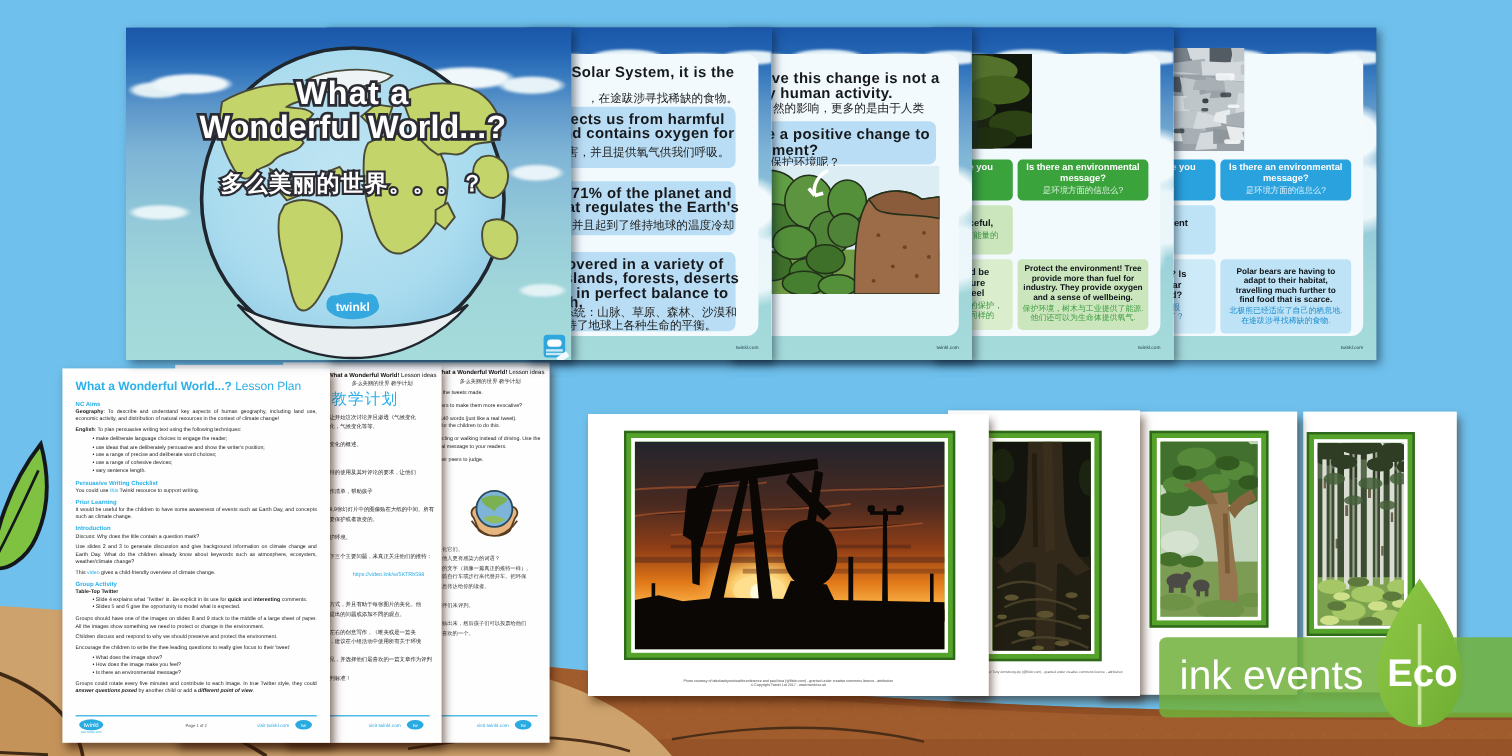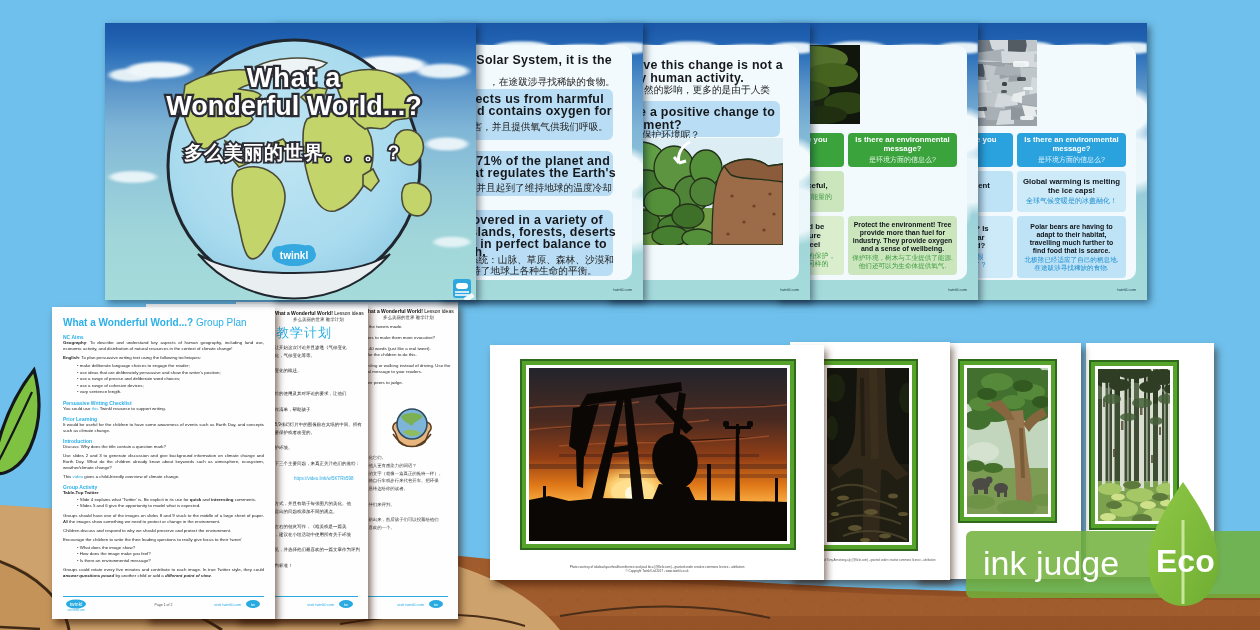--- a/index.html
+++ b/index.html
@@ -200,23 +200,20 @@
   </div>
   <div class="cell" style="left:122px;top:110px;width:115px;height:34px;background:#29a2de;color:#fff">
         <div><b>How does it make you<br>feel?</b><div class="cn" style="color:#dff2fc">你感觉怎么样?</div></div>
       </div>
   <div class="cell" style="left:241px;top:110px;width:109px;height:34px;background:#29a2de;color:#fff">
         <div><b>Is there an environmental<br>message?</b><div class="cn" style="color:#dff2fc">是环境方面的信息么?</div></div>
       </div>
   <div class="cell" style="left:122px;top:148px;width:115px;height:41px;background:#bfe3f6">
         <div><b>Looks magnificent</b><div class="cn" style="color:#1e8fd2">纯净圣洁!</div></div>
       </div>
-  <div class="cell" style="left:241px;top:148px;width:109px;height:41px;background:#cdeaf9">
-        <div><b>Global warming is melting<br>the ice caps!</b><div class="cn" style="color:#1e8fd2">全球气候变暖是的冰盖融化！</div></div>
-      </div>
   <div class="cell" style="left:122px;top:193px;width:115px;height:62px;background:#cdeaf9">
         <div><b>Why is it open? Is<br>it safe? How far<br>has it travelled?</b><div class="cn" style="color:#1e8fd2">北极的冰是不是很<br>美？它漂了多远了？</div></div>
       </div>
   <div class="cell sm" style="left:241px;top:193px;width:109px;height:62px;background:#bfe3f6">
         <div><b>Polar bears are having to<br>adapt to their habitat,<br>travelling much further to<br>find food that is scarce.</b><div class="cn" style="color:#1e8fd2">北极熊已经适应了自己的栖息地.<br>在途跋涉寻找稀缺的食物.</div></div>
       </div>
   <div style="position:absolute;left:15px;top:258px;width:250px;font-size:3px;color:#222;line-height:3.6px">Photos courtesy of gsfc and usoceangov (@flickr.com) - granted under creative commons licence - attribution<br>© Copyright Twinkl Ltd 2017 - twinkl.com</div>
   <div class="twc" style="right:11px;top:264px">twinkl.com</div>
 </div>
 
@@ -462,21 +459,21 @@
   <div style="position:absolute;left:124px;bottom:22px;right:10px;border-top:1.2px solid #29abe2"></div>
   <div style="position:absolute;right:34px;bottom:12px;font-size:4px;color:#29abe2">visit twinkl.com</div>
   <svg width="16" height="10" viewBox="0 0 16 10" style="position:absolute;right:14px;bottom:10px">
         <ellipse cx="8" cy="5" rx="7" ry="4" fill="#29abe2"></ellipse>
         <text x="8" y="7" text-anchor="middle" font-size="4" fill="#fff">tw</text>
       </svg>
 </div>
 
 <div class="page" style="left:52px;top:307px;width:223px;height:312px;z-index:30">
   <div style="padding:10px 11px 0 11px">
-    <div style="font-size:10px;font-weight:bold;color:#2bb0e8;white-space:nowrap">What a Wonderful World...? <span style="font-weight:normal">Group Plan</span></div>
+    <div style="font-size:10px;font-weight:bold;color:#2bb0e8;white-space:nowrap">What a Wonderful World...? <span style="font-weight:normal">Lesson Plan</span></div>
     <div class="bh" style="margin-top:6px">NC Aims</div>
     <div class="bt"><b>Geography</b>: To describe and understand key aspects of human geography, including land use, economic activity, and distribution of natural resources in the context of climate change!</div>
     <div class="bt" style="margin-top:3px"><b>English</b>: To plan persuasive writing text using the following techniques:</div>
     <div class="bu" style="margin-top:2px">•  make deliberate language choices to engage the reader;</div>
     <div class="bu">•  use ideas that are deliberately persuasive and show the writer's position;</div>
     <div class="bu">•  use a range of precise and deliberate word choices;</div>
     <div class="bu">•  use a range of cohesive devices;</div>
     <div class="bu">•  vary sentence length.</div>
     <div class="bh">Persuasive Writing Checklist</div>
     <div class="bt">You could use <span style="color:#29abe2">this</span> Twinkl resource to support writing.</div>
@@ -735,21 +732,21 @@
               <rect x="14" y="118" width="3" height="24"></rect>
           <path d="M0,132 L20,128 L40,133 L70,130 L264,134 L264,150 L0,150 Z"></path>
         </g>
       </svg>
     </div>
   </div>
   <div style="position:absolute;left:20px;right:20px;top:220px;text-align:center;font-size:3px;line-height:4px;color:#444">Photo courtesy of takebackyourhealthconference and paul bica (@flickr.com) - granted under creative commons licence - attribution<br>© Copyright Twinkl Ltd 2017  -  www.twinkl.co.uk</div>
 </div>
 
 <div style="position:absolute;left:966px;top:531px;width:294px;height:67px;background:rgba(113,176,59,.85);border-radius:6px 0 0 6px;z-index:60"></div>
-<div style="position:absolute;left:983px;top:544px;color:#fff;font-size:34px;white-space:nowrap;z-index:61">ink judge</div>
+<div style="position:absolute;left:983px;top:544px;color:#fff;font-size:34px;white-space:nowrap;z-index:61">ink events</div>
 <svg width="110" height="140" viewBox="0 0 110 140" style="position:absolute;left:1136px;top:474px;z-index:62">
   <defs>
         <linearGradient id="lg" x1="0" y1="0" x2="1" y2="1">
     <stop offset="0" stop-color="#90c846"></stop>
           <stop offset="1" stop-color="#6fae33"></stop>
         </linearGradient>
       </defs>
   <path d="M47,8 C28,36 12,62 12,88 C12,116 27,132 47,132 C67,132 82,116 82,88 C82,62 66,36 47,8 Z" fill="url(#lg)"></path>
   <path d="M47,46 L47,130" stroke="#c9e69c" stroke-width="3"></path>
 </svg>

